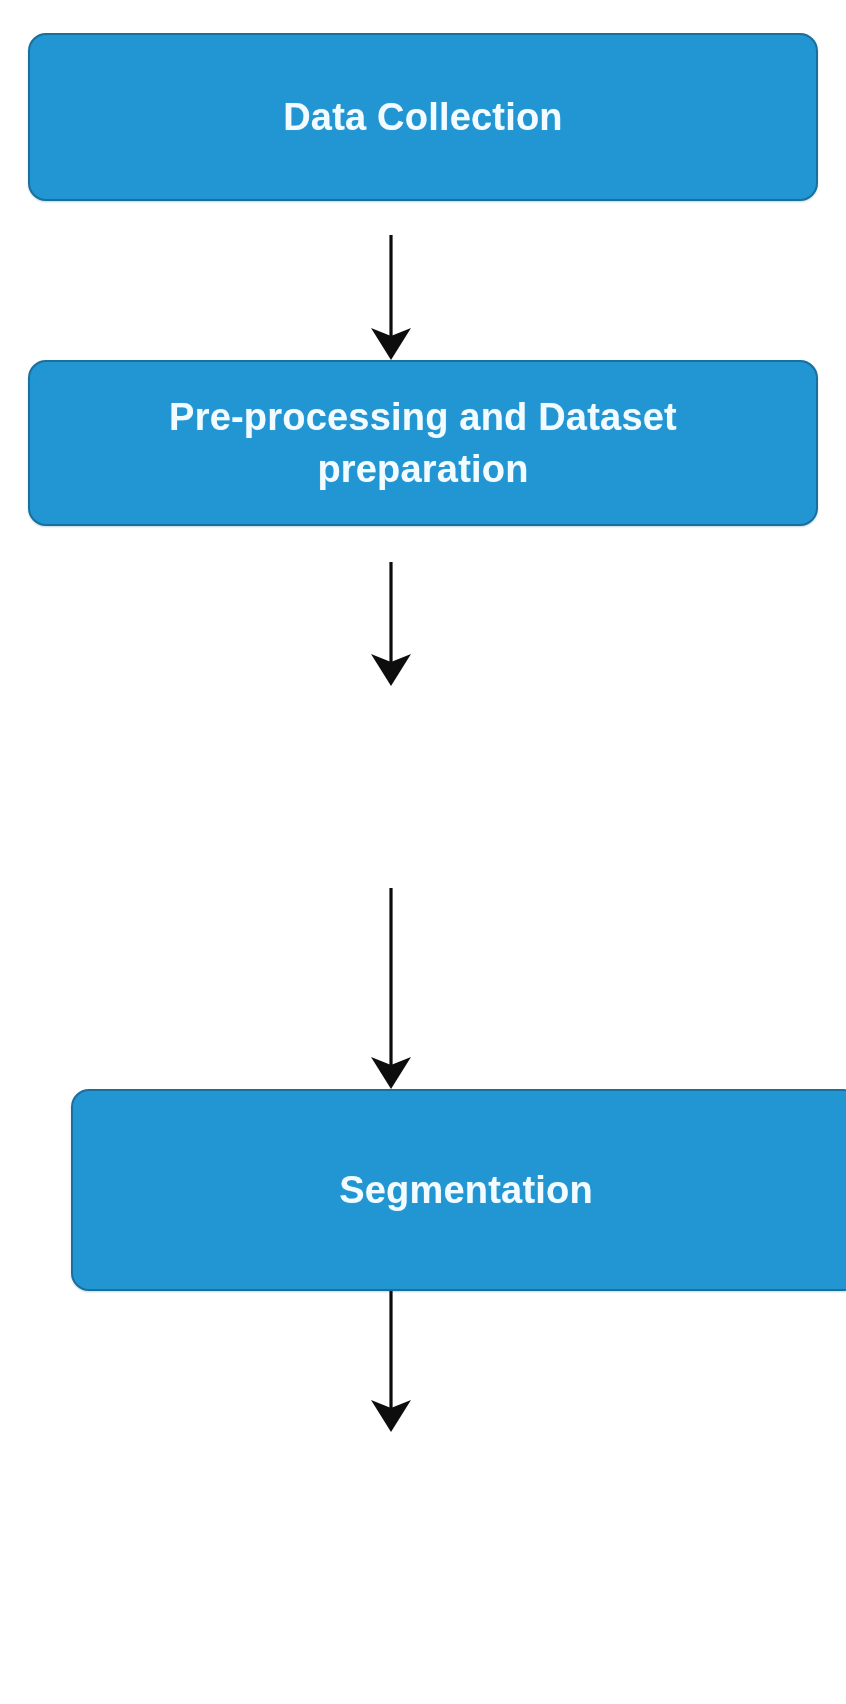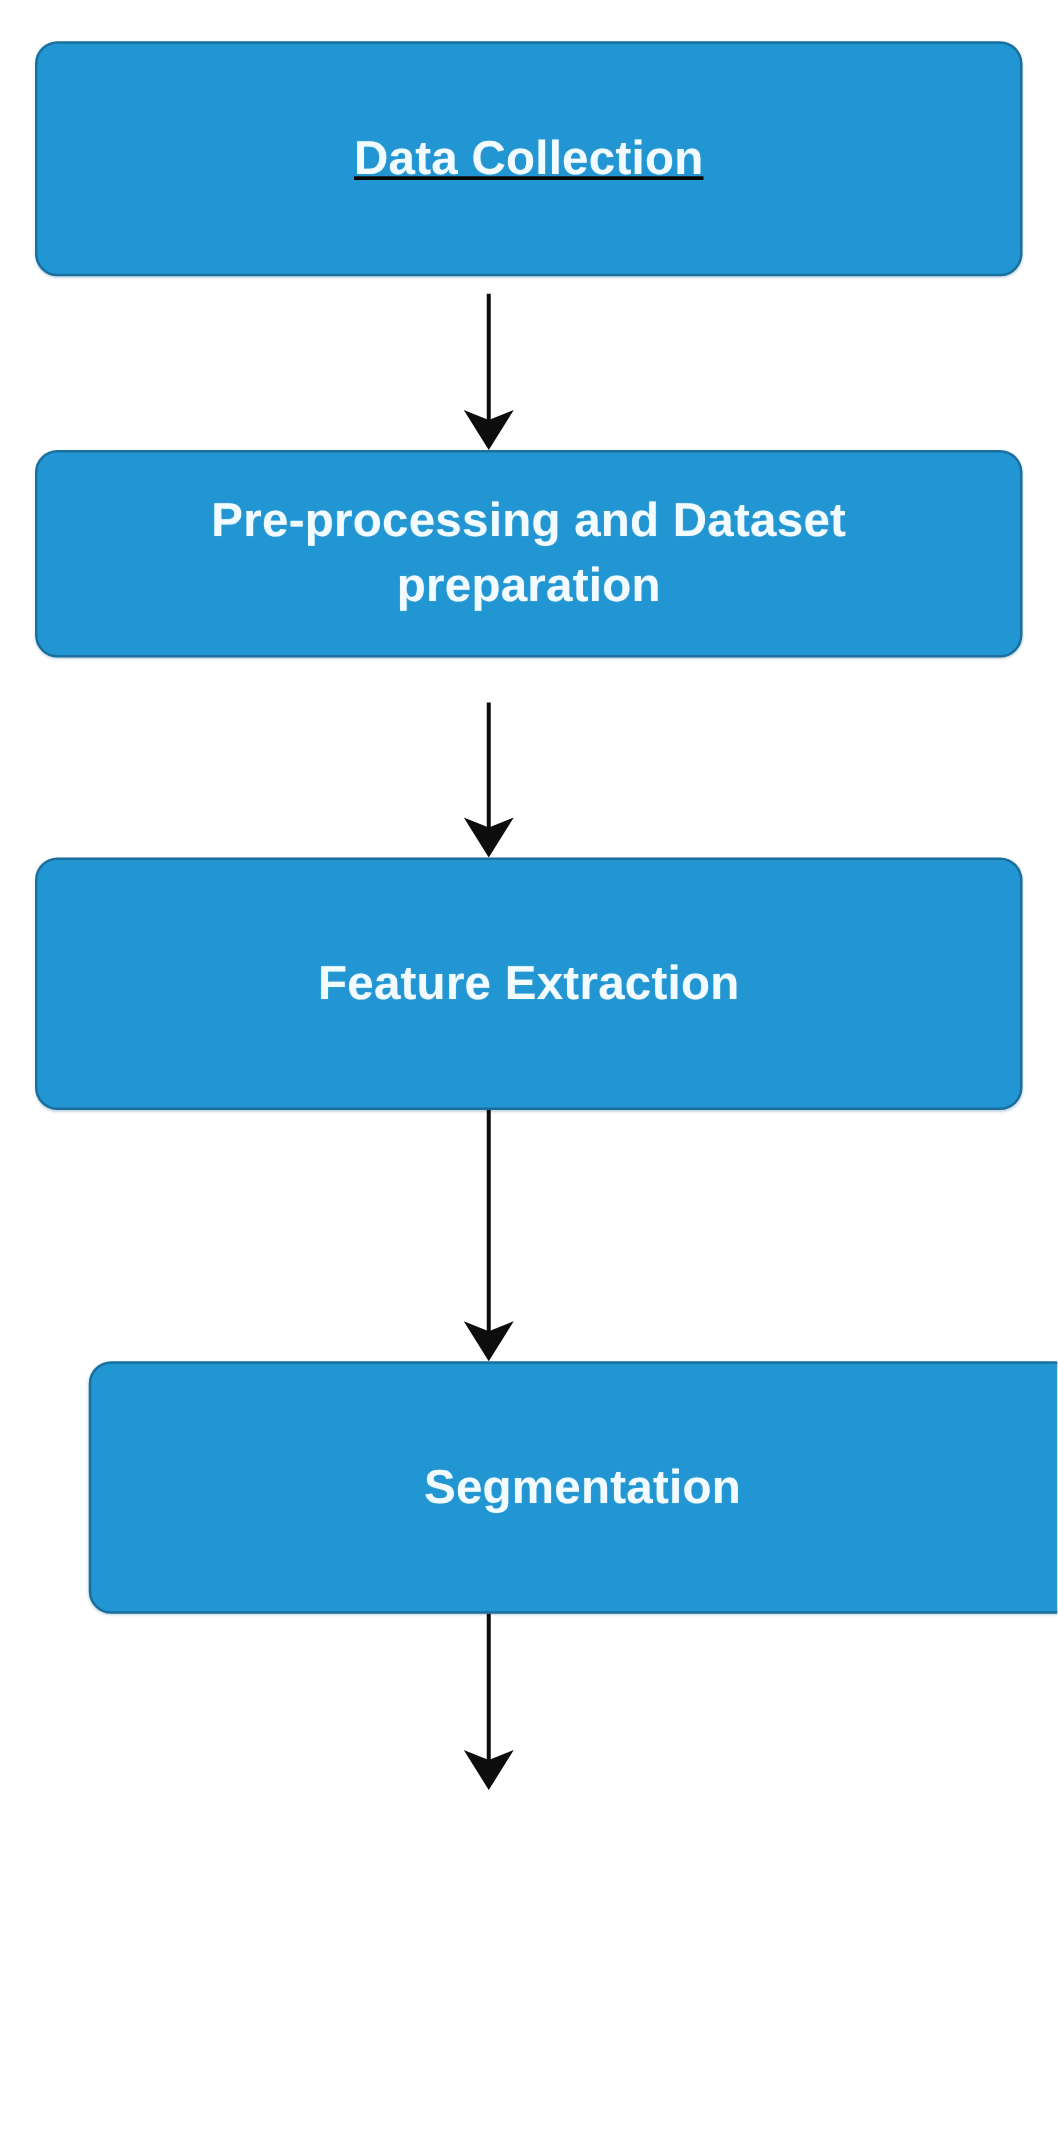--- a/index.html
+++ b/index.html
@@ -63,21 +63,21 @@
   .connector-head {
     fill: #0d0d0d;
     stroke: none;
   }
 </style>
 </head>
 <body>
 
 <div id="flowchart-canvas">
 
-  <div class="flow-node" style="top:33px; height:188px;text-decoration:underline;">
+  <div class="flow-node" style="top:33px; height:168px;">
     <span class="flow-node-label">Data Collection</span>
   </div>
 
   <div class="flow-connector" style="top:235px; height:125px;">
     <svg viewBox="0 0 846 125" preserveAspectRatio="none" aria-hidden="true">
       <line class="connector-line" x1="391" y1="0" x2="391" y2="106"></line>
       <polygon class="connector-head" points="391,125 371,93 391,101 411,93"></polygon>
     </svg>
   </div>
 
@@ -86,23 +86,20 @@
 preparation</span>
   </div>
 
   <div class="flow-connector" style="top:562px; height:124px;">
     <svg viewBox="0 0 846 124" preserveAspectRatio="none" aria-hidden="true">
       <line class="connector-line" x1="391" y1="0" x2="391" y2="105"></line>
       <polygon class="connector-head" points="391,124 371,92 391,100 411,92"></polygon>
     </svg>
   </div>
 
-  <div class="flow-node" style="top:686px; height:202px;">
-    <span class="flow-node-label">Feature Extraction</span>
-  </div>
 
   <div class="flow-connector" style="top:888px; height:201px;">
     <svg viewBox="0 0 846 201" preserveAspectRatio="none" aria-hidden="true">
       <line class="connector-line" x1="391" y1="0" x2="391" y2="182"></line>
       <polygon class="connector-head" points="391,201 371,169 391,177 411,169"></polygon>
     </svg>
   </div>
 
   <div class="flow-node" style="top:1089px; height:202px;margin-left:43px;">
     <span class="flow-node-label">Segmentation</span>

